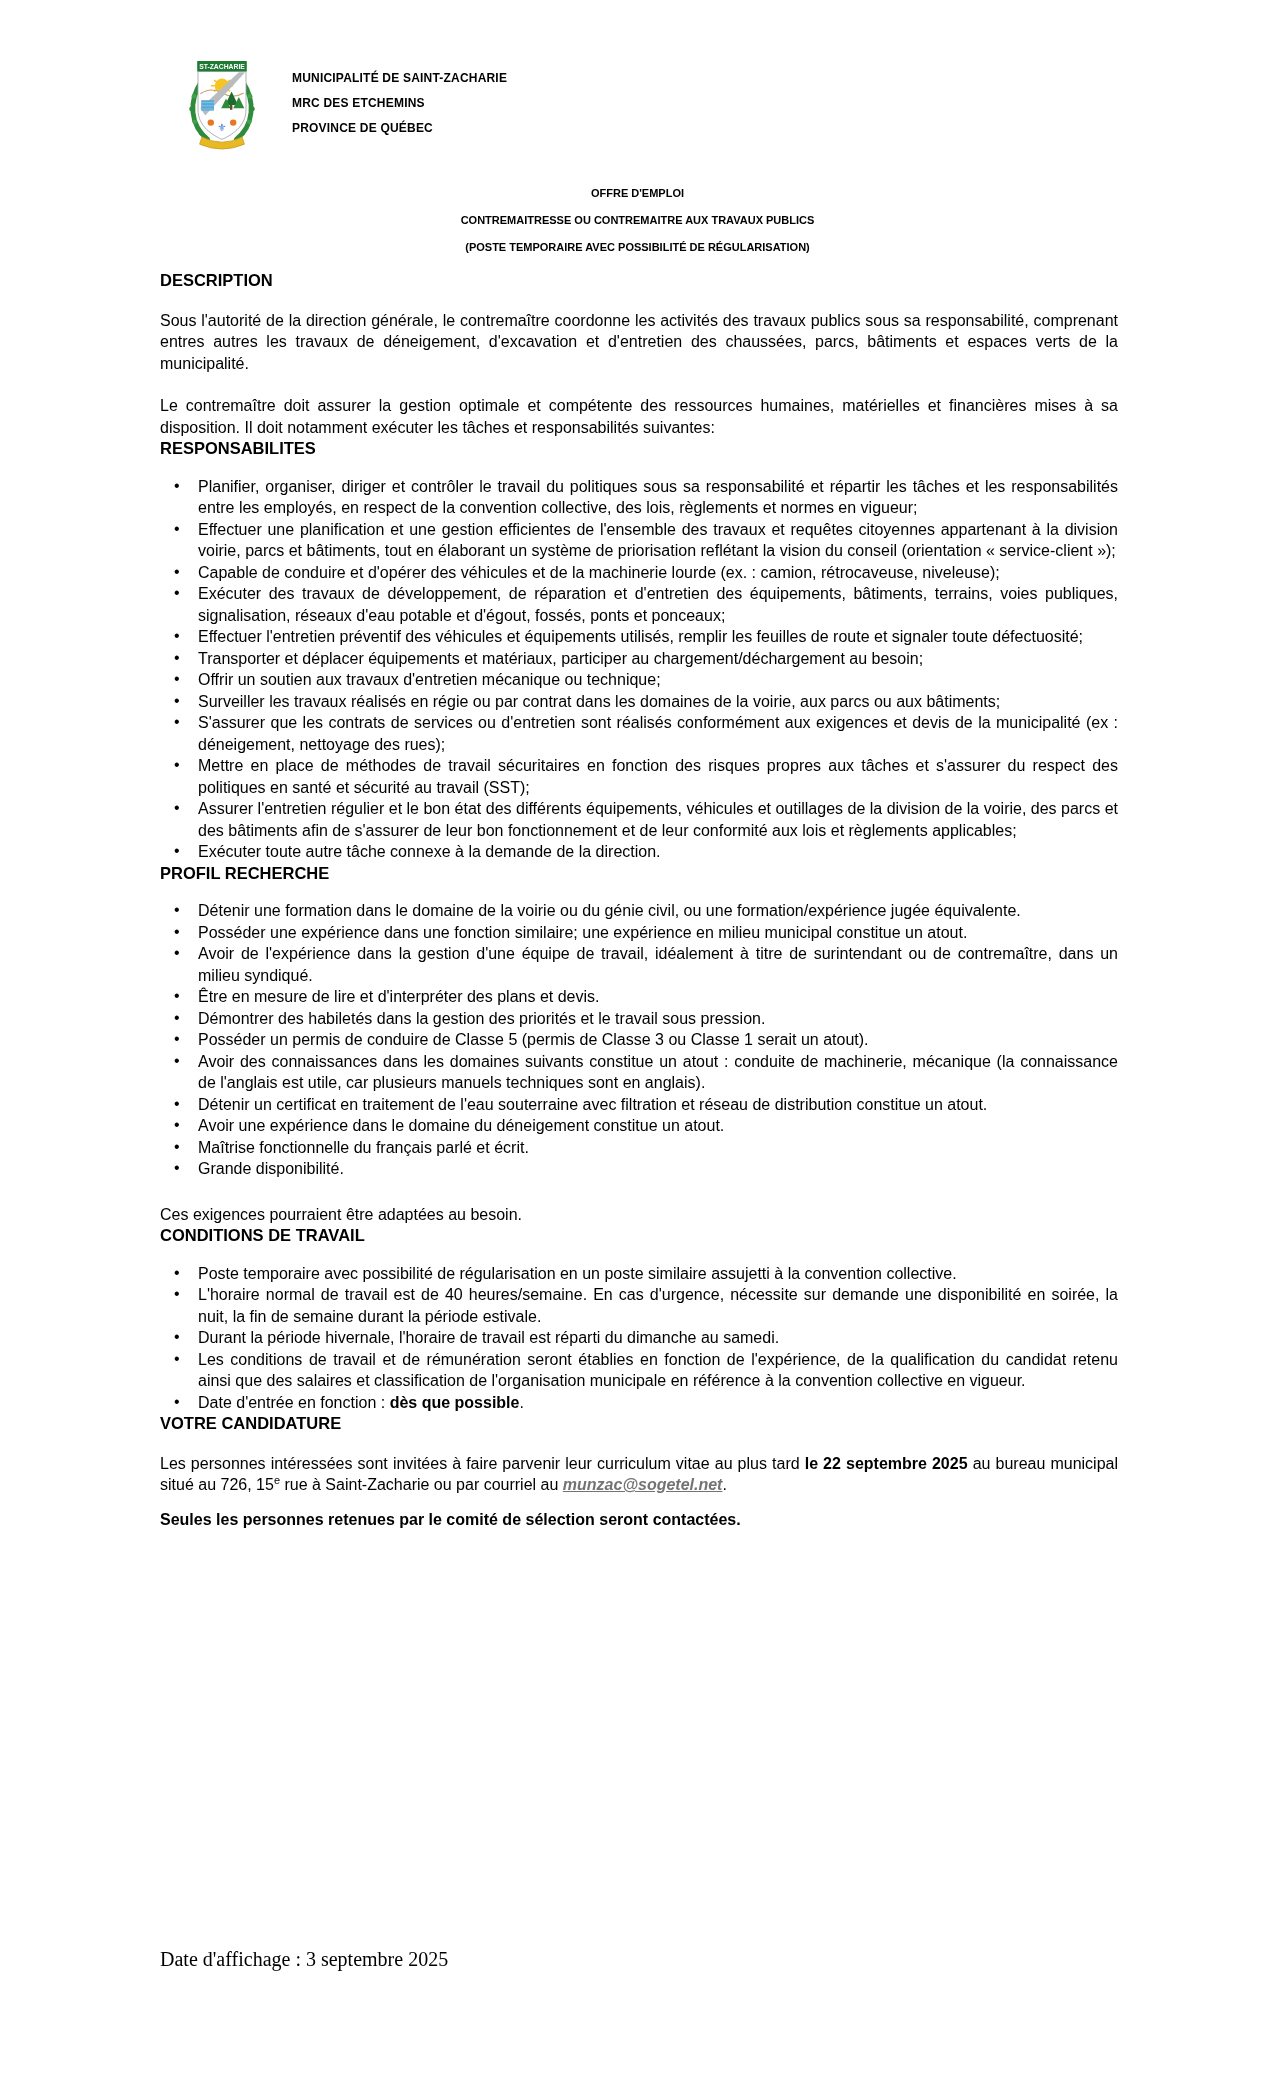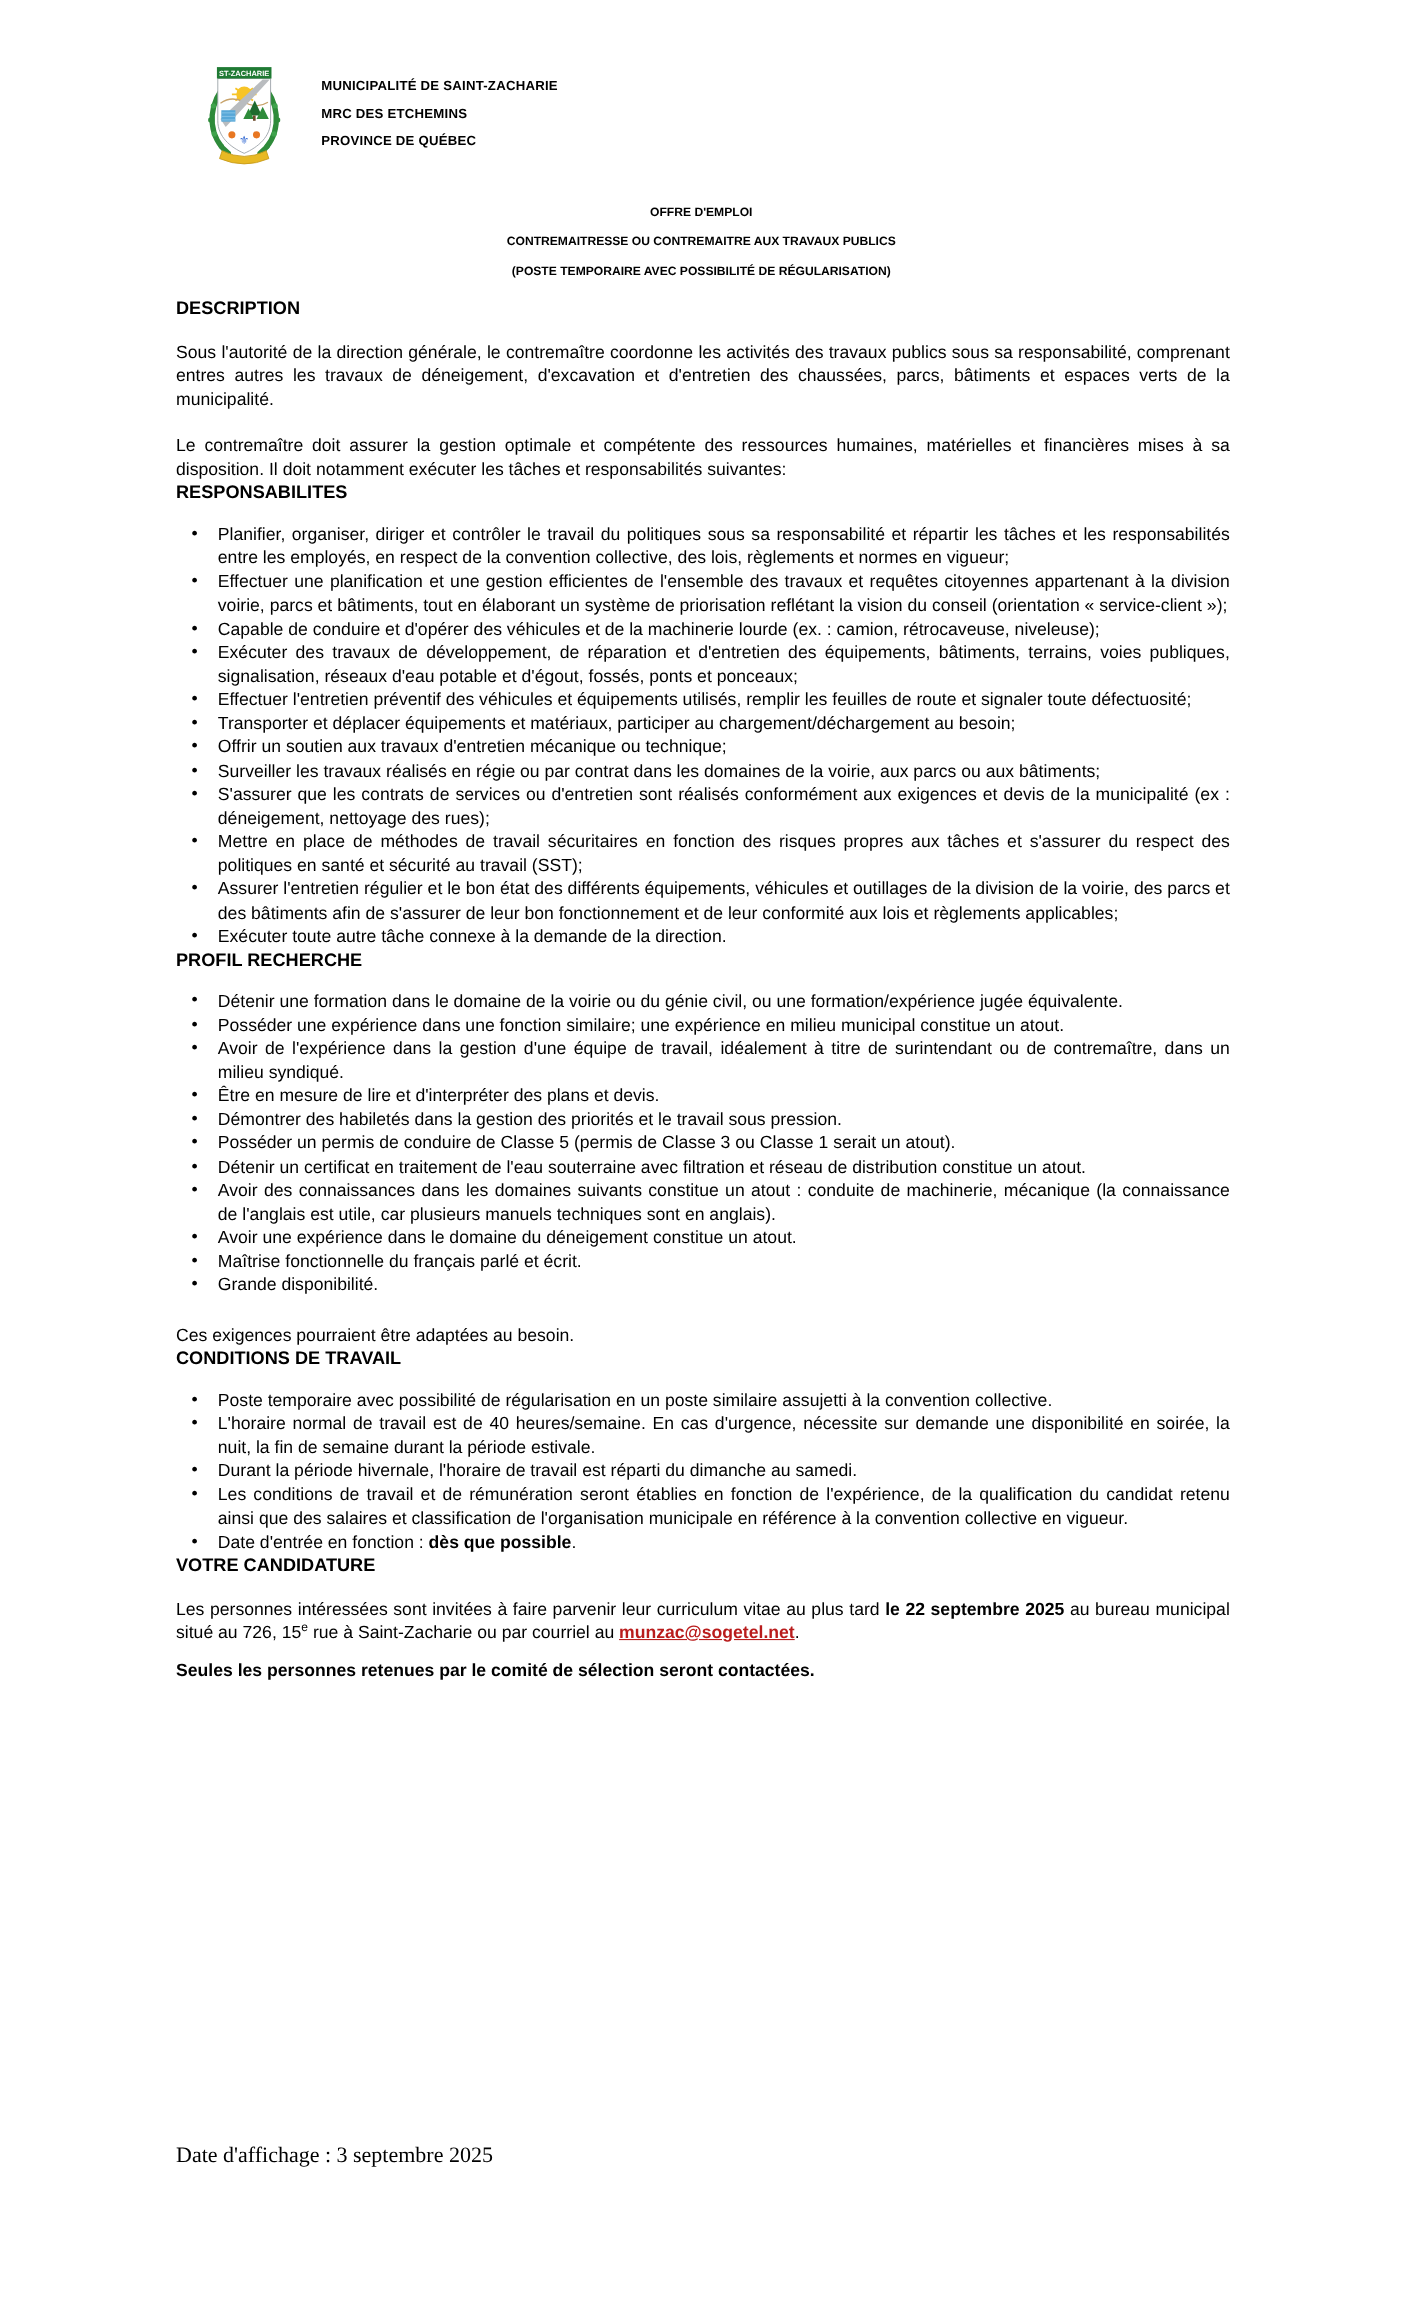--- a/index.html
+++ b/index.html
@@ -20,21 +20,21 @@
   .h-cand   { margin-top:58px; }
   p.para { margin:18px 0 0 0; text-align:justify; }
   p.para2 { margin:21px 0 0 0; text-align:justify; }
   p.note { margin:24px 0 0 0; text-align:left; }
   p.closing { margin:13px 0 0 0; font-weight:bold; }
   ul.bullets { margin:16px 0 0 0; padding:0 0 0 38px; list-style:none; }
   ul.bullets li { position:relative; text-align:justify; margin:0; }
   ul.bullets li::before { content:"\2022"; position:absolute; left:-24px; top:-1px; font-size:16px; }
   .b { font-weight:bold; }
   sup { font-size:11px; line-height:0; }
-  a.email-link { color:#b91c1c; text-decoration:underline; font-weight:bold; cursor:pointer; }
+  a.email-link { color:#737373; text-decoration:underline; font-weight:bold; cursor:pointer;font-style:italic; }
   .footer { position:absolute; left:160px; top:1948px; font-size:20px;font-family:Liberation Serif, serif; }
 </style>
 </head>
 <body>
 
 <div class="page">
 
   <div class="header">
     <svg class="logo" viewBox="0 0 100 122" aria-hidden="true">
       <path d="M24,32 C8,56 10,86 32,104" fill="none" stroke="#2e8b3a" stroke-width="6" stroke-linecap="round"></path>
@@ -101,22 +101,22 @@
       </ul>
 
     <h2 class="sec h-profil">PROFIL RECHERCHE</h2>
     <ul class="bullets">
         <li>Détenir une formation dans le domaine de la voirie ou du génie civil, ou une formation/expérience jugée équivalente.</li>
         <li>Posséder une expérience dans une fonction similaire; une expérience en milieu municipal constitue un atout.</li>
         <li>Avoir de l'expérience dans la gestion d'une équipe de travail, idéalement à titre de surintendant ou de contremaître, dans un milieu syndiqué.</li>
         <li>Être en mesure de lire et d'interpréter des plans et devis.</li>
         <li>Démontrer des habiletés dans la gestion des priorités et le travail sous pression.</li>
         <li>Posséder un permis de conduire de Classe 5 (permis de Classe 3 ou Classe 1 serait un atout).</li>
+        <li>Avoir des connaissances dans les domaines suivants constitue un atout : conduite de machinerie, mécanique (la connaissance de l'anglais est utile, car plusieurs manuels techniques sont en anglais).</li>
         <li>Détenir un certificat en traitement de l'eau souterraine avec filtration et réseau de distribution constitue un atout.</li>
-        <li>Avoir des connaissances dans les domaines suivants constitue un atout : conduite de machinerie, mécanique (la connaissance de l'anglais est utile, car plusieurs manuels techniques sont en anglais).</li>
         <li>Avoir une expérience dans le domaine du déneigement constitue un atout.</li>
         <li>Maîtrise fonctionnelle du français parlé et écrit.</li>
         <li>Grande disponibilité.</li>
       </ul>
     <p class="note">Ces exigences pourraient être adaptées au besoin.</p>
 
     <h2 class="sec h-cond">CONDITIONS DE TRAVAIL</h2>
     <ul class="bullets">
         <li>Poste temporaire avec possibilité de régularisation en un poste similaire assujetti à la convention collective.</li>
         <li>L'horaire normal de travail est de 40 heures/semaine. En cas d'urgence, nécessite sur demande une disponibilité en soirée, la nuit, la fin de semaine durant la période estivale.</li>

